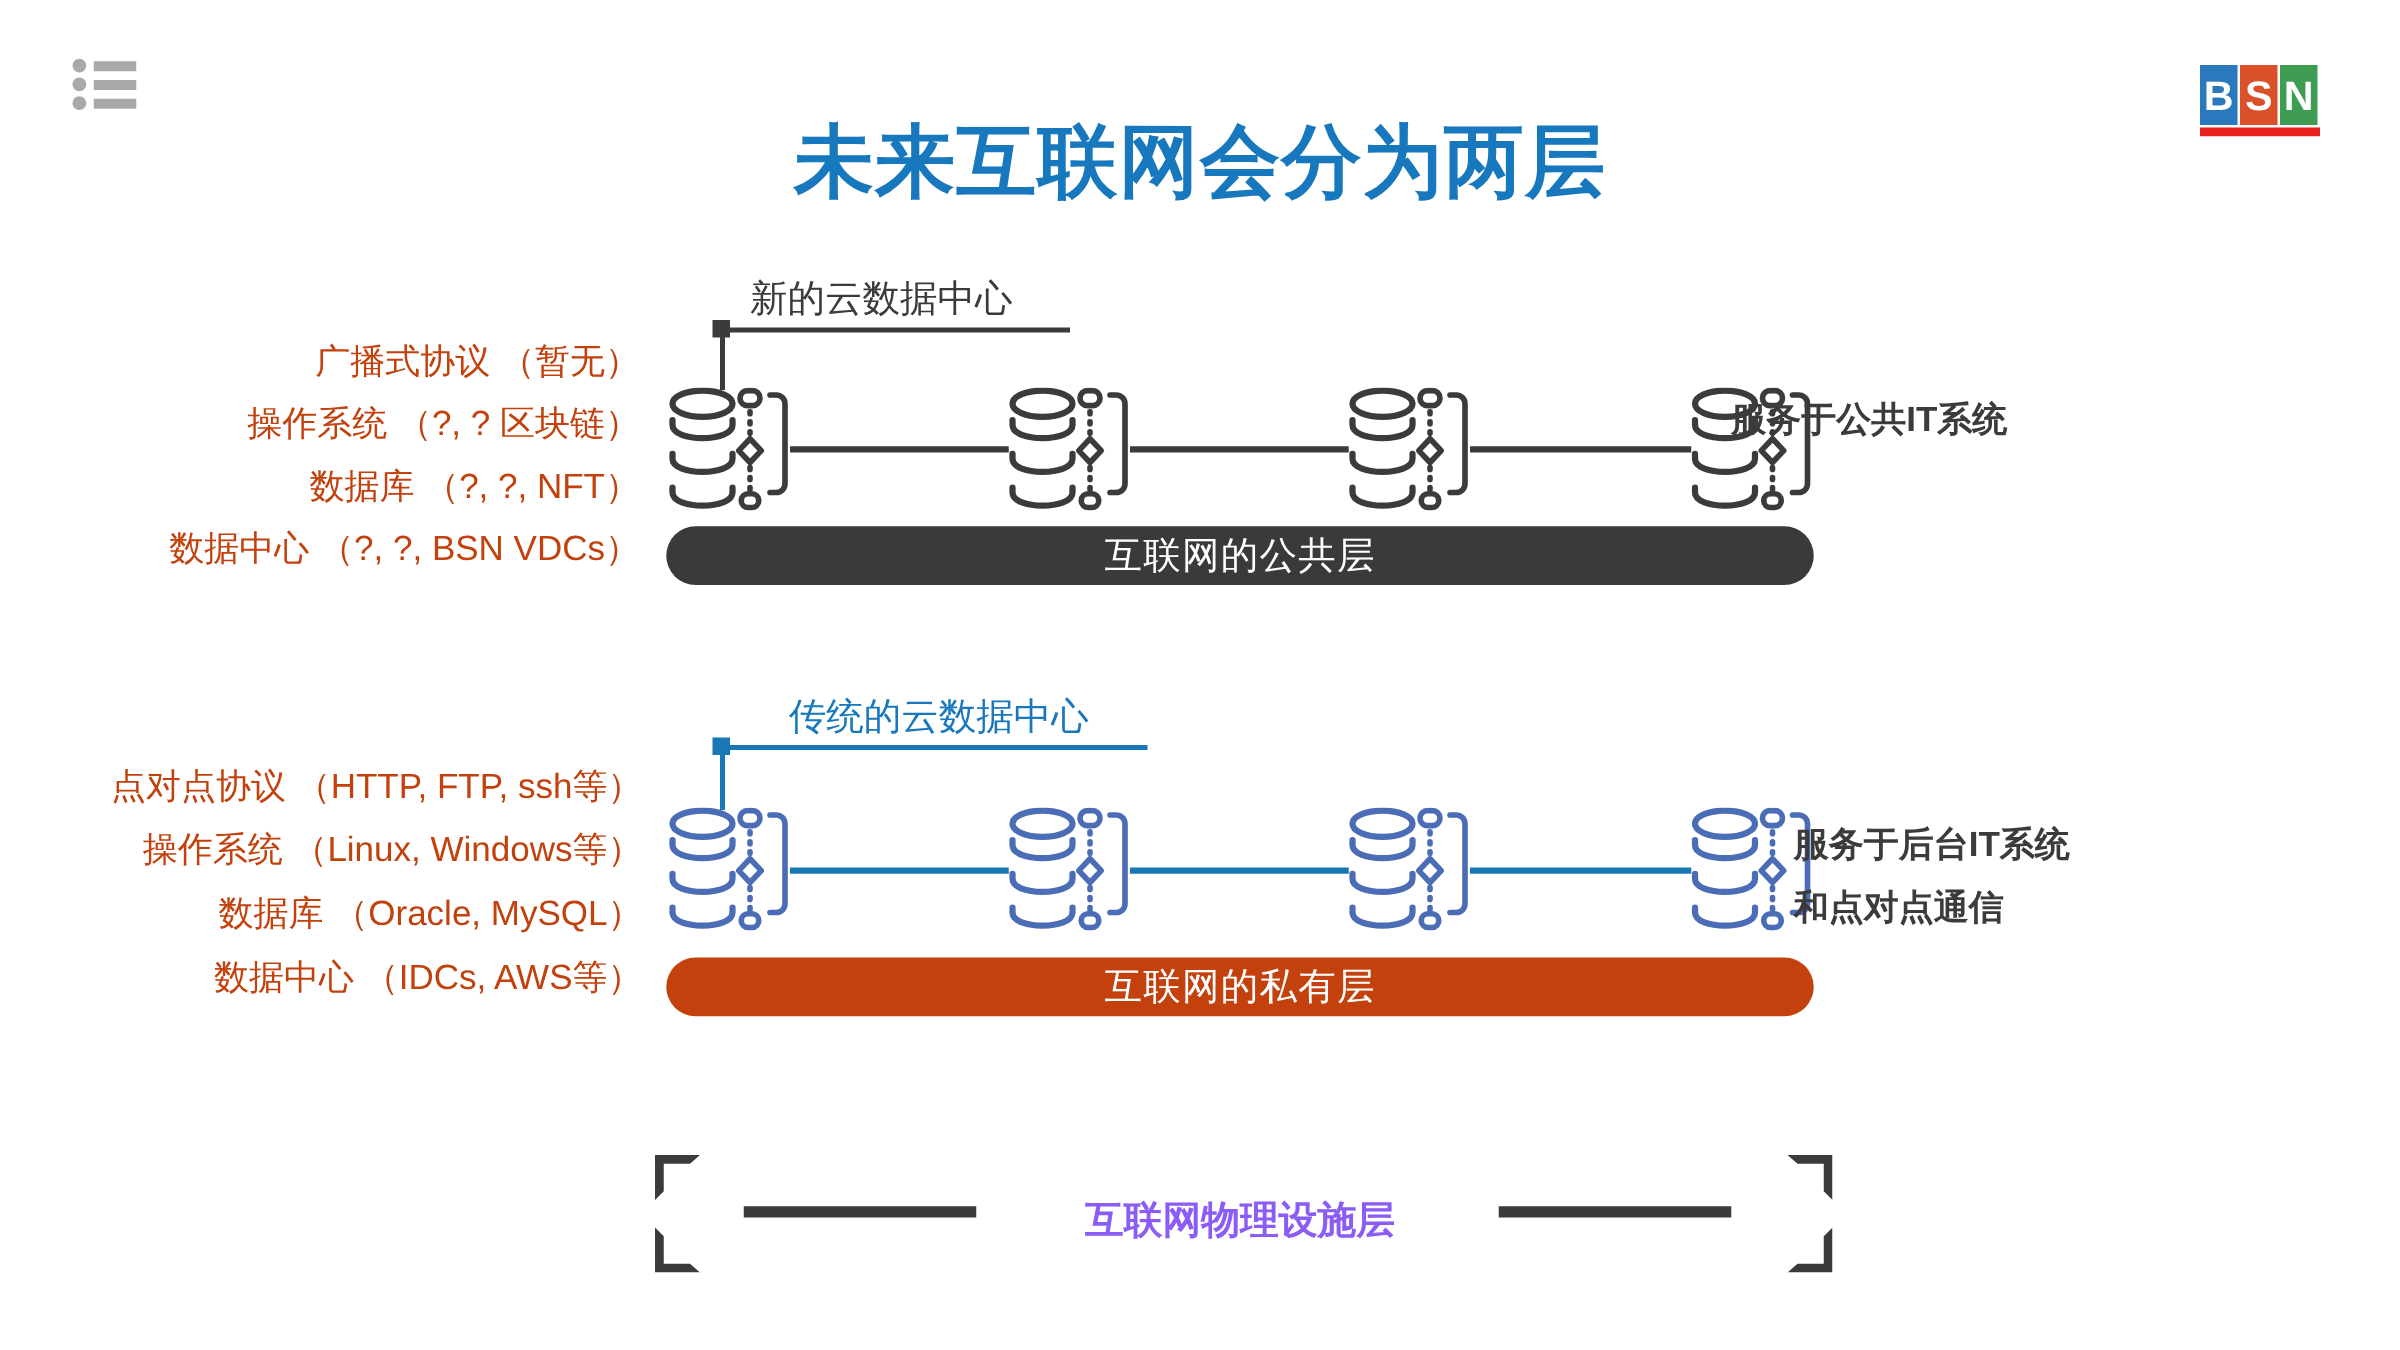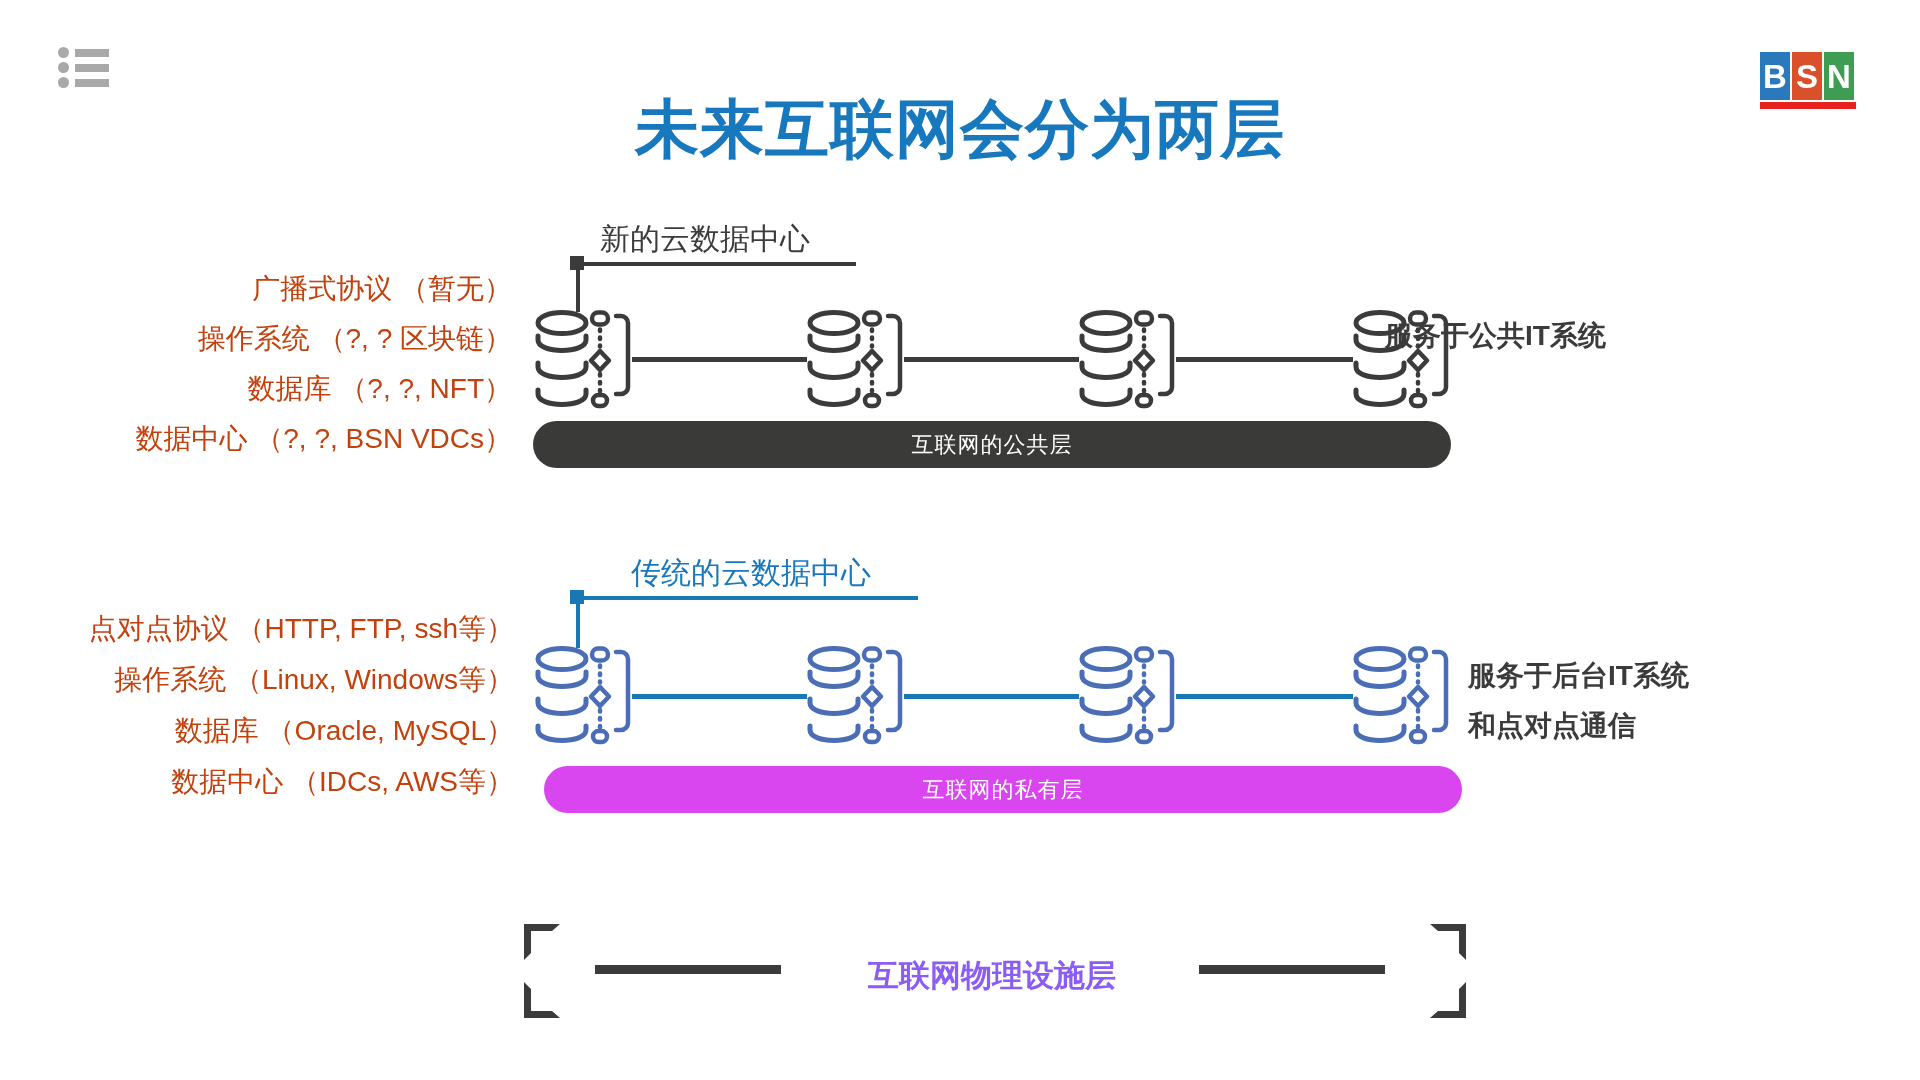--- a/index.html
+++ b/index.html
@@ -32,21 +32,21 @@
 
   
   .left-labels{text-align:right;font-size:28px;color:#c2410c;white-space:nowrap;}
   .left-labels div{height:50px;line-height:50px;}
   .right-labels{font-size:28px;font-weight:700;color:#3b3b3b;white-space:nowrap;}
   .right-labels div{height:50px;line-height:50px;}
 
   .node-icon{width:100px;height:100px;}
 
   .layer-bar{width:918px;height:47px;border-radius:24px;color:#ffffff;
-    text-align:center;font-size:22px;line-height:47px;letter-spacing:1px;}
+    text-align:center;font-size:30px;line-height:47px;letter-spacing:1px;}
 
   .phys-label{left:533px;top:955px;width:918px;text-align:center;
     font-size:31px;font-weight:700;color:#8b5cf6;}
   .thick-line{height:9px;background:#3b3b3b;top:965px;}
 </style>
 </head>
 <body>
 
 <svg width="0" height="0" style="position:absolute">
   <symbol id="icon-db" viewBox="0 0 100 100">
@@ -156,26 +156,26 @@
       <use href="#icon-db"></use>
     </svg>
   <svg class="abs node-icon" style="left:1353px;top:646px;color:#4A6DB5">
       <use href="#icon-db"></use>
     </svg>
 
   <div class="abs" style="left:632px;top:694px;width:175px;height:5px;background:#1878B5"></div>
   <div class="abs" style="left:904px;top:694px;width:175px;height:5px;background:#1878B5"></div>
   <div class="abs" style="left:1176px;top:694px;width:177px;height:5px;background:#1878B5"></div>
 
-  <div class="abs right-labels" style="left:1468px;top:651px">
+  <div class="abs right-labels" style="left:1435px;top:651px">
     <div>服务于后台IT系统</div>
     <div>和点对点通信</div>
   </div>
 
-  <div class="abs layer-bar" style="left:544px;top:766px;background:#d946ef">互联网的私有层</div>
+  <div class="abs layer-bar" style="left:533px;top:766px;background:#c2410c">互联网的私有层</div>
 
   <svg class="abs" style="left:524px;top:924px;color:#3b3b3b" width="46" height="94">
       <use href="#corner-bracket"></use>
     </svg>
   <svg class="abs" style="left:1420px;top:924px;color:#3b3b3b;transform:scaleX(-1)" width="46" height="94">
       <use href="#corner-bracket"></use>
     </svg>
 
   <div class="abs thick-line" style="left:595px;width:186px"></div>
   <div class="abs thick-line" style="left:1199px;width:186px"></div>

